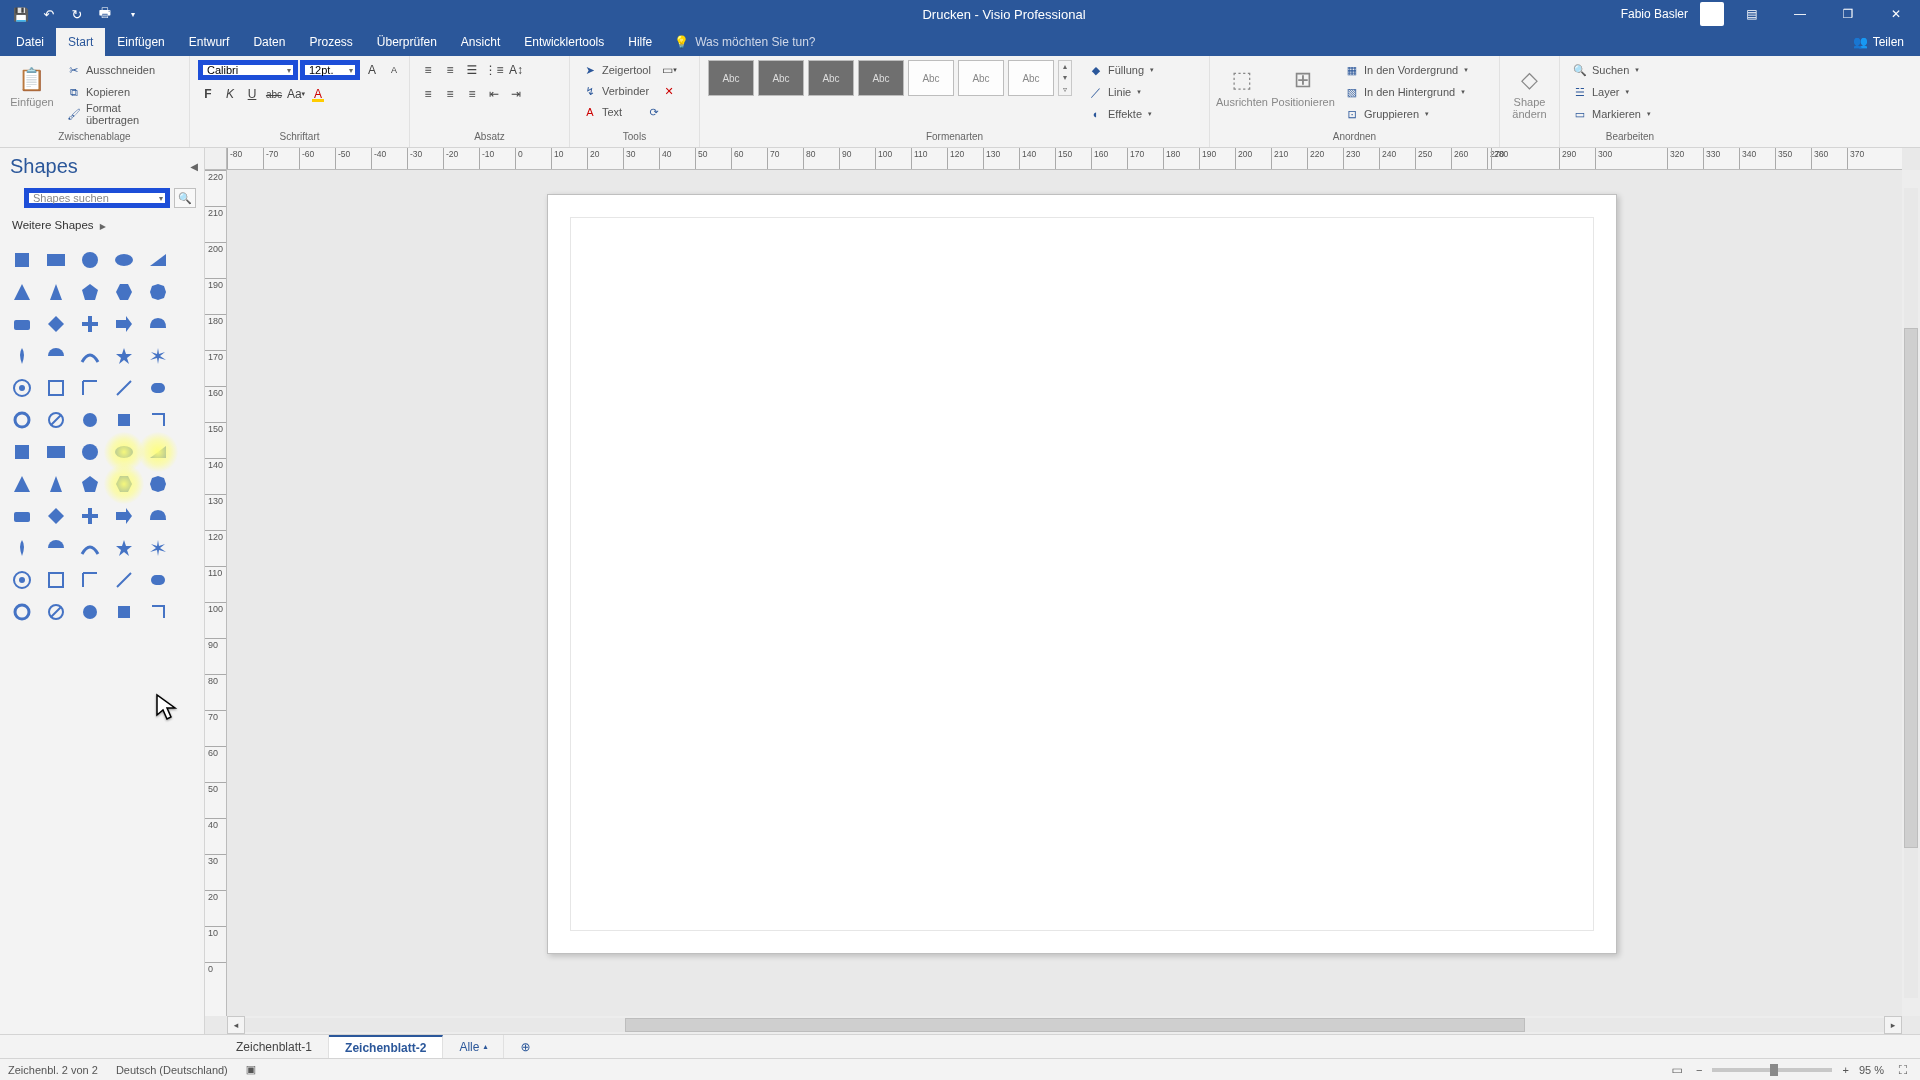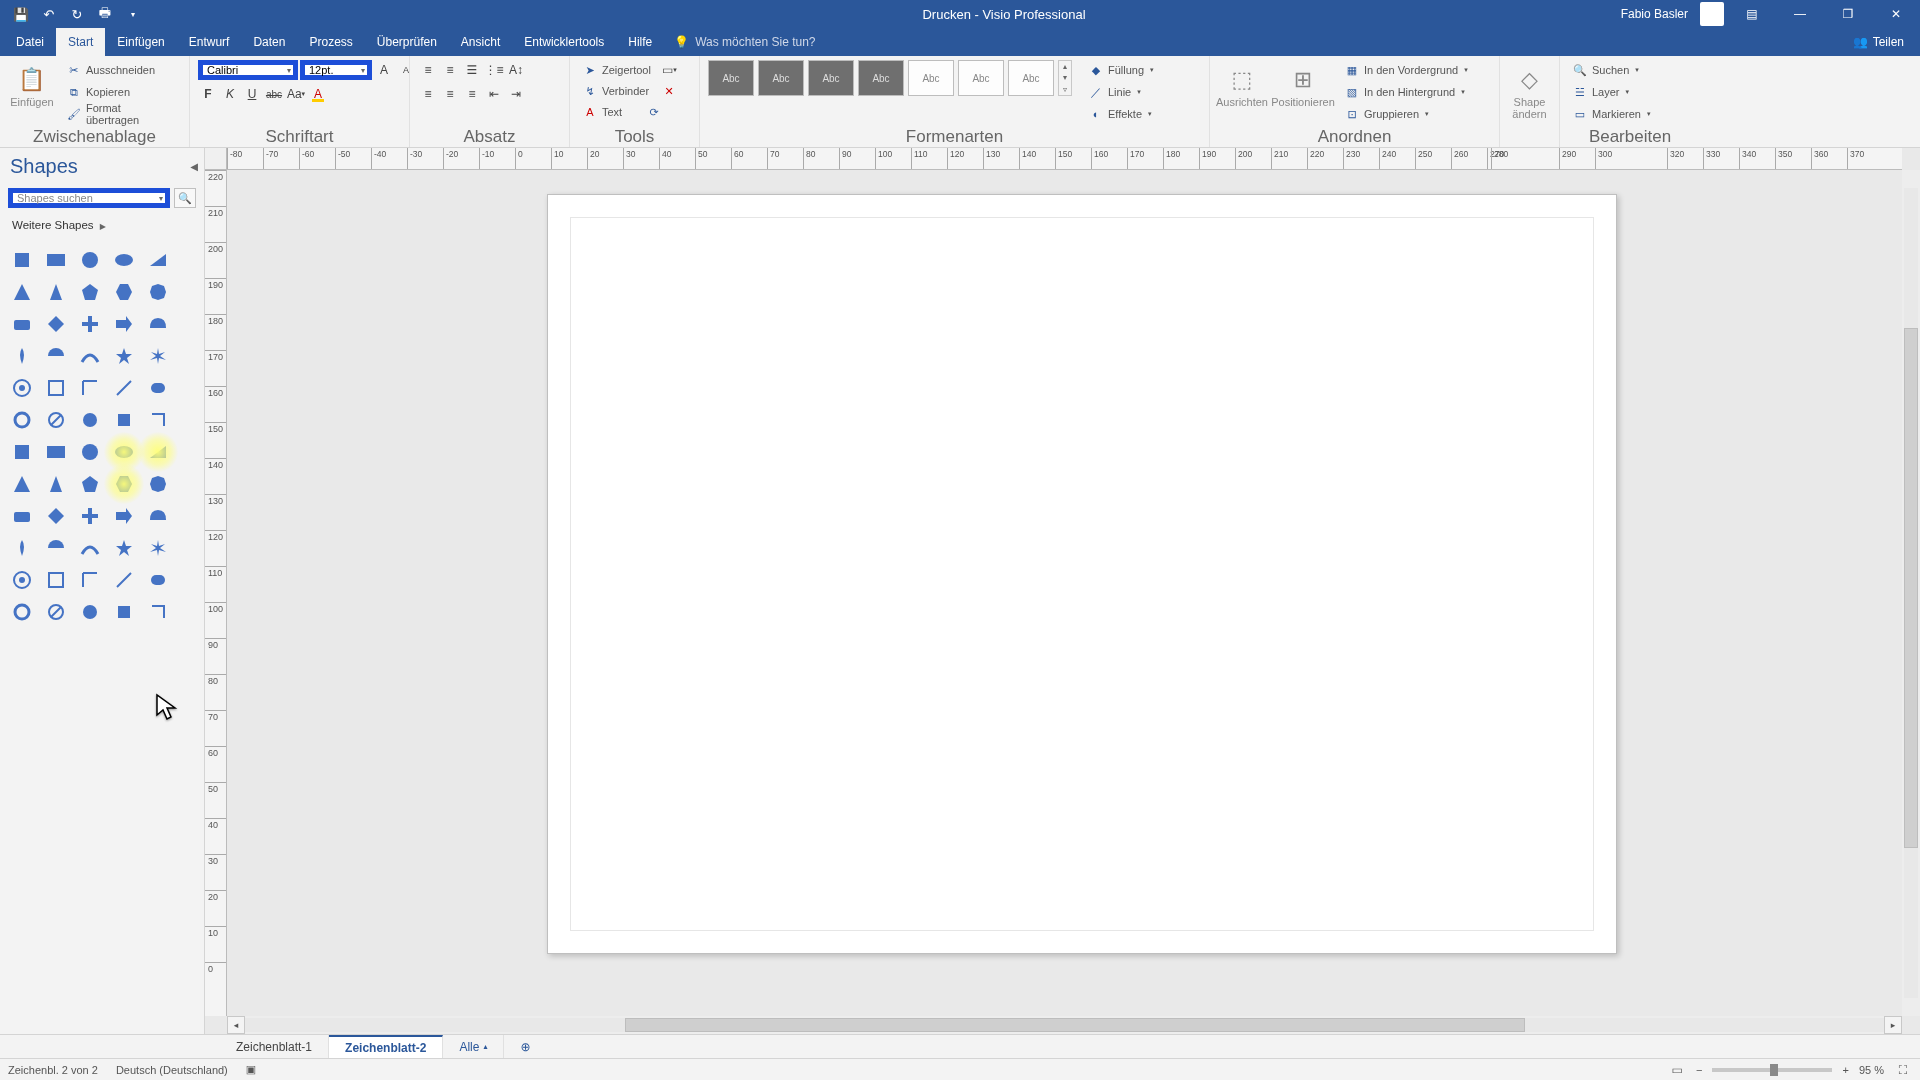--- a/index.html
+++ b/index.html
@@ -21,21 +21,21 @@
 .menu-tab { padding: 0 12px; height: 100%; display: flex; align-items: center; font-size: 12px; cursor: pointer; }
 .menu-tab.active { background: #f3f3f3; color: #2b579a; }
 .tellme { display: flex; align-items: center; margin-left: 10px; font-size: 12px; color: #d0d8e8;}
 .tellme .bulb { margin-right: 6px; }
 .share { margin-left: auto; display: flex; align-items: center; gap: 4px; padding-right: 12px; font-size: 12px; }
 
 
 .ribbon { height: 92px; background: #f3f3f3; border-bottom: 1px solid #d4d4d4; display: flex; }
 .rgroup { border-right: 1px solid #e1e1e1; padding: 4px 8px 2px 8px; display: flex; flex-direction: column; position: relative; }
 .rgroup-body { flex: 1; display: flex; align-items: flex-start; gap: 6px; }
-.rgroup-label { text-align: center; font-size: 17px; color: #666; height: 16px; line-height: 16px; position: relative;}
+.rgroup-label { text-align: center; font-size: 10px; color: #666; height: 16px; line-height: 16px; position: relative;}
 .big-btn { display: flex; flex-direction: column; align-items: center; justify-content: center; width: 48px; font-size: 11px; text-align: center; cursor: pointer; padding-top: 4px; color: #888;}
 .big-btn .icon { width: 32px; height: 32px; display:flex; align-items:center; justify-content:center; font-size: 22px; color: #888;}
 .stk { display:flex; flex-direction: column; gap: 2px; }
 .mini-btn { height: 20px; display: flex; align-items: center; gap: 4px; font-size: 11px; color: #555; cursor: pointer; padding: 0 4px;}
 .mini-ico { width: 16px; height: 16px; display:inline-flex; align-items:center; justify-content:center; color:#2b579a;}
 .font-box { display:flex; gap:2px; }
 .combo { height: 20px; background: white; border:5px solid #1d4ed8; font-size:11px; display:flex; align-items:center; padding:0 4px; position:relative;}
 .combo .dd { position:absolute; right:2px; font-size:8px; color:#666;}
 .fmt-row { display:flex; gap:2px; }
 .fmt-btn { width: 20px; height: 20px; border:1px solid transparent; display:flex; align-items:center; justify-content:center; font-size:12px; color:#444; cursor:pointer;}
@@ -45,21 +45,21 @@
 .style-item.lite { background:#fdfdfd;}
 .gal-more { width:14px; height:36px; border:1px solid #c8c8c8; display:flex; flex-direction:column;}
 .gal-more div{flex:1; display:flex; align-items:center; justify-content:center; font-size:8px; color:#666;}
 
 
 .workarea { display:flex; height: calc(100% - 28px - 28px - 92px - 24px - 22px); }
 .shapes-panel { width: 205px; background:#f3f3f3; border-right:1px solid #d4d4d4; display:flex; flex-direction:column;}
 .sp-header { height:36px; display:flex; align-items:center; padding:0 10px; font-size:20px; color:#2b579a; position:relative;}
 .sp-header .collapse { position:absolute; right:6px; font-size:10px; color:#666; cursor:pointer;}
 .sp-search { padding:4px 8px; display:flex; gap:4px;}
-.sp-search .combo { flex:1; }
+.sp-search .combo { flex:1;margin-left:16px; }
 .sp-search .go { width:22px; height:20px; border:1px solid #c0c0c0; background:#f8f8f8; display:flex; align-items:center; justify-content:center; font-size:11px;}
 .sp-cats { padding:4px 8px 6px 8px; }
 .sp-cat { padding:3px 4px; font-size:11.5px; color:#333; cursor:pointer;}
 .sp-cat.sub { padding-left: 4px;}
 .sp-cat.sel { background:#d5dce8; font-weight:bold;}
 .sp-cat .arrow { font-size:8px; margin-left:6px; color:#666;}
 .sp-gallery { flex:1; overflow:auto; padding:8px 10px;}
 .sp-row { display:flex; gap:10px; margin-bottom:8px;}
 .shape-ico { width:24px; height:24px; display:flex; align-items:center; justify-content:center; color:#3a66b1; cursor:move; position:relative;}
 .shape-ico svg { width:20px; height:20px; }
@@ -175,21 +175,21 @@
     <div class="rgroup-label">Zwischenablage</div>
   </div>
 
   <div class="rgroup" style="width:220px">
     <div class="rgroup-body" style="flex-direction:column; gap:4px;">
       <div class="font-box">
         <div class="combo" style="width:100px">
             <span>Calibri</span>
             <span class="dd">▾</span>
           </div>
-        <div class="combo" style="width:72px">
+        <div class="combo" style="width:60px">
             <span>12pt.</span>
             <span class="dd">▾</span>
           </div>
         <div class="fmt-btn">A</div>
         <div class="fmt-btn" style="font-size:9px">A</div>
       </div>
       <div class="fmt-row">
         <div class="fmt-btn" style="font-weight:bold">F</div>
         <div class="fmt-btn" style="font-style:italic">K</div>
         <div class="fmt-btn" style="text-decoration:underline">U</div>

